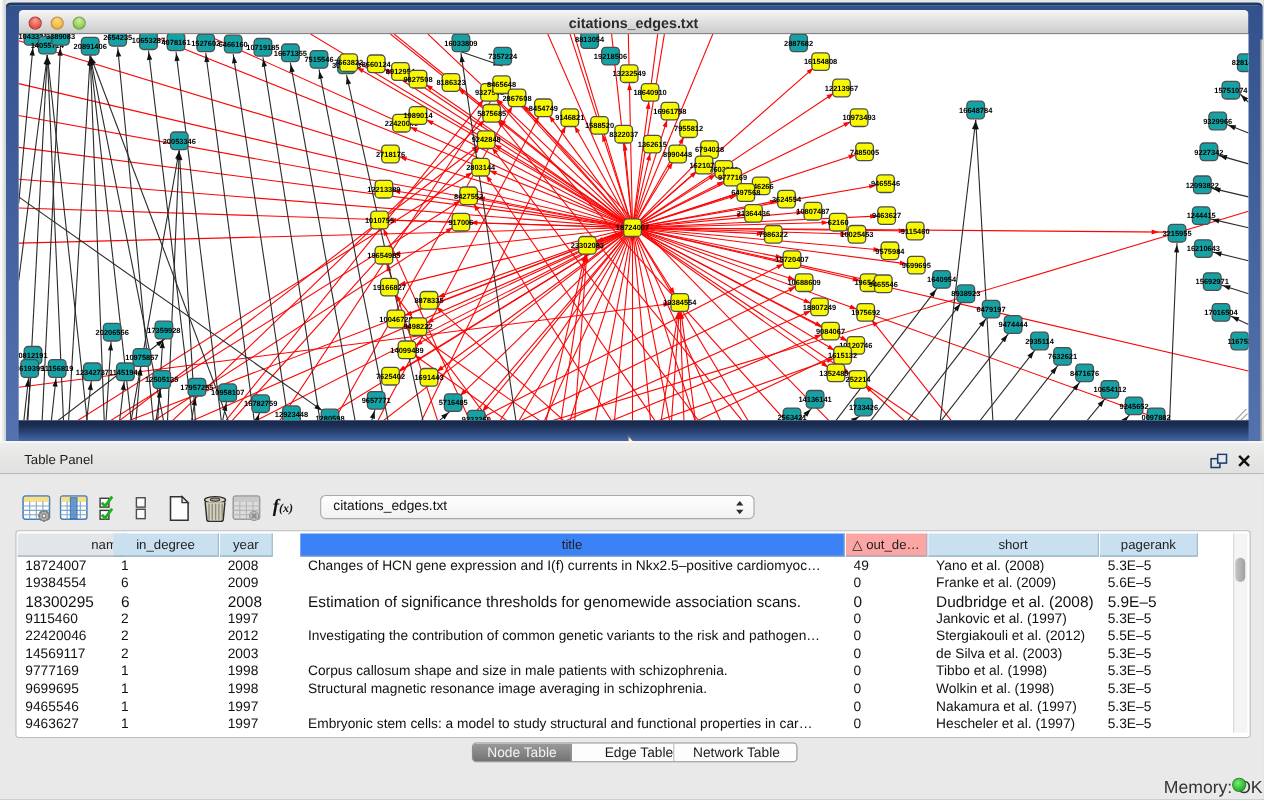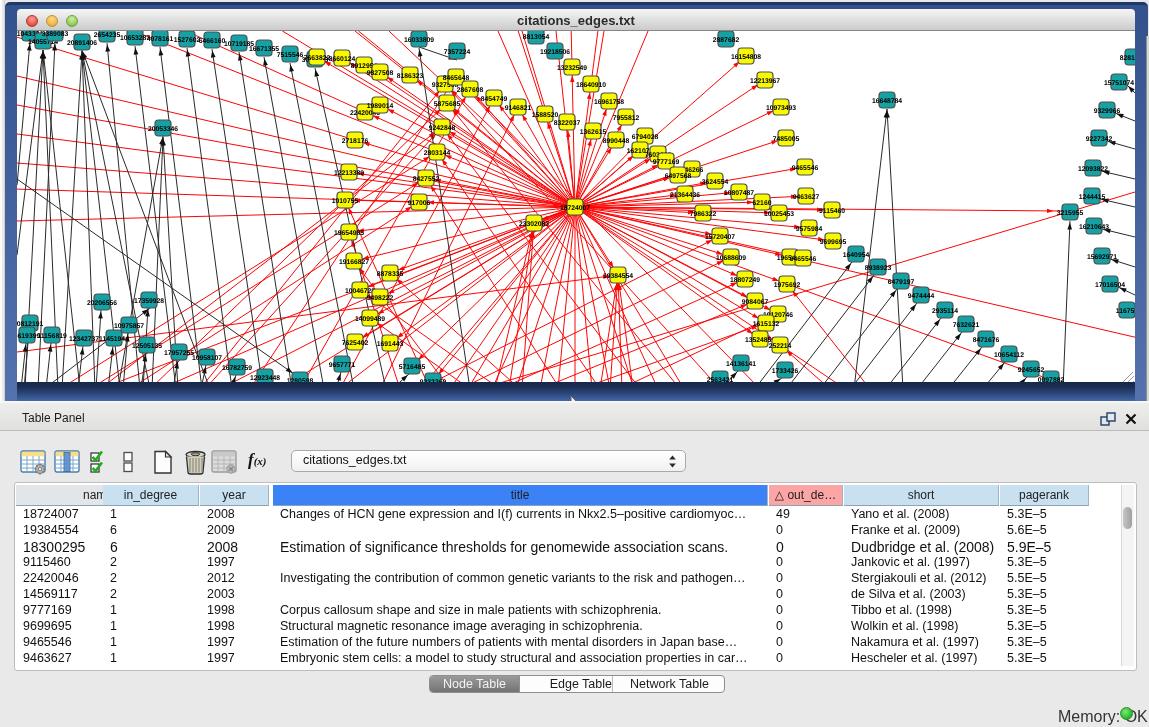--- a/index.html
+++ b/index.html
@@ -782,21 +782,21 @@
 <div style="position:absolute;left:291px;top:450px;width:395px;height:22px;background:linear-gradient(#fff,#f1f1f1);border:1px solid #a9a9a9;border-radius:5px"></div>
 <div style="position:absolute;left:303px;top:453px;font-size:12.5px;color:#111">citations_edges.txt</div>
 <svg width="9" height="13" viewBox="0 0 9 13" style="position:absolute;left:668px;top:455px">
     <path d="M4.5 0.5 L7.8 4.5 L1.2 4.5 Z" fill="#2b2b2b"></path>
     <path d="M4.5 12.5 L7.8 8.5 L1.2 8.5 Z" fill="#2b2b2b"></path>
   </svg>
 
 <div style="position:absolute;left:14px;top:482px;width:1123px;height:189px;background:#fff;border:1px solid #bdbdbd;border-radius:3px"></div>
 <div style="position:absolute;left:16px;top:485px;width:98px;height:21px;background:#e3e6e8;border-right:1px solid #9fb6c6;border-bottom:1px solid #8aa4b6;font-size:12px;color:#222;text-align:right;line-height:21px">name</div>
 <div style="position:absolute;left:103px;top:485px;width:96px;height:21px;background:#c9e0f0;border-right:1px solid #9fb6c6;border-bottom:1px solid #8aa4b6;font-size:12px;color:#222;text-align:center;line-height:21px">in_degree</div>
-<div style="position:absolute;left:200px;top:485px;width:69px;height:21px;background:#c9e0f0;border-right:1px solid #9fb6c6;border-bottom:1px solid #8aa4b6;font-size:12px;color:#222;text-align:center;line-height:21px">year</div>
+<div style="position:absolute;left:200px;top:485px;width:48px;height:21px;background:#c9e0f0;border-right:1px solid #9fb6c6;border-bottom:1px solid #8aa4b6;font-size:12px;color:#222;text-align:center;line-height:21px">year</div>
 <div style="position:absolute;left:273px;top:485px;width:495px;height:21px;background:#3b82f6;border-right:1px solid #9fb6c6;border-bottom:1px solid #8aa4b6;font-size:12px;color:#222;text-align:center;line-height:21px">title</div>
 <div style="position:absolute;left:769px;top:485px;width:74px;height:21px;background:#fca5a5;border-right:1px solid #9fb6c6;border-bottom:1px solid #8aa4b6;font-size:12px;color:#222;text-align:center;line-height:21px">△ out_de…</div>
 <div style="position:absolute;left:844px;top:485px;width:155px;height:21px;background:#c9e0f0;border-right:1px solid #9fb6c6;border-bottom:1px solid #8aa4b6;font-size:12px;color:#222;text-align:center;line-height:21px">short</div>
 <div style="position:absolute;left:1000px;top:485px;width:89px;height:21px;background:#c9e0f0;border-right:1px solid #9fb6c6;border-bottom:1px solid #8aa4b6;font-size:12px;color:#222;text-align:center;line-height:21px">pagerank</div>
 <div style="position:absolute;left:0;top:507px;width:1105px;height:16px;font-size:12.5px;color:#111">
     <div style="position:absolute;left:23px;top:0;width:79px;height:16px;overflow:hidden;white-space:nowrap">18724007</div>
     <div style="position:absolute;left:110px;top:0;width:89px;height:16px;overflow:hidden;white-space:nowrap">1</div>
     <div style="position:absolute;left:207px;top:0;width:65px;height:16px;overflow:hidden;white-space:nowrap">2008</div>
     <div style="position:absolute;left:280px;top:0;width:488px;height:16px;overflow:hidden;white-space:nowrap">Changes of HCN gene expression and I(f) currents in Nkx2.5–positive cardiomyoc…</div>
     <div style="position:absolute;left:776px;top:0;width:67px;height:16px;overflow:hidden;white-space:nowrap">49</div>
@@ -860,30 +860,29 @@
     <div style="position:absolute;left:207px;top:0;width:65px;height:16px;overflow:hidden;white-space:nowrap">1998</div>
     <div style="position:absolute;left:280px;top:0;width:488px;height:16px;overflow:hidden;white-space:nowrap">Structural magnetic resonance image averaging in schizophrenia.</div>
     <div style="position:absolute;left:776px;top:0;width:67px;height:16px;overflow:hidden;white-space:nowrap">0</div>
     <div style="position:absolute;left:851px;top:0;width:148px;height:16px;overflow:hidden;white-space:nowrap">Wolkin et al. (1998)</div>
     <div style="position:absolute;left:1007px;top:0;width:82px;height:16px;overflow:hidden;white-space:nowrap">5.3E–5</div>
   </div>
 <div style="position:absolute;left:0;top:635px;width:1105px;height:16px;font-size:12.5px;color:#111">
     <div style="position:absolute;left:23px;top:0;width:79px;height:16px;overflow:hidden;white-space:nowrap">9465546</div>
     <div style="position:absolute;left:110px;top:0;width:89px;height:16px;overflow:hidden;white-space:nowrap">1</div>
     <div style="position:absolute;left:207px;top:0;width:65px;height:16px;overflow:hidden;white-space:nowrap">1997</div>
-    <div style="position:absolute;left:280px;top:0;width:488px;height:16px;overflow:hidden;white-space:nowrap">Estimation of the future numbers of patients with mental disorders in Japan base…</div>
     <div style="position:absolute;left:776px;top:0;width:67px;height:16px;overflow:hidden;white-space:nowrap">0</div>
     <div style="position:absolute;left:851px;top:0;width:148px;height:16px;overflow:hidden;white-space:nowrap">Nakamura et al. (1997)</div>
     <div style="position:absolute;left:1007px;top:0;width:82px;height:16px;overflow:hidden;white-space:nowrap">5.3E–5</div>
   </div>
 <div style="position:absolute;left:0;top:651px;width:1105px;height:16px;font-size:12.5px;color:#111">
     <div style="position:absolute;left:23px;top:0;width:79px;height:16px;overflow:hidden;white-space:nowrap">9463627</div>
     <div style="position:absolute;left:110px;top:0;width:89px;height:16px;overflow:hidden;white-space:nowrap">1</div>
     <div style="position:absolute;left:207px;top:0;width:65px;height:16px;overflow:hidden;white-space:nowrap">1997</div>
-    <div style="position:absolute;left:280px;top:0;width:488px;height:16px;overflow:hidden;white-space:nowrap">Embryonic stem cells: a model to study structural and association properties in car…</div>
+    <div style="position:absolute;left:280px;top:0;width:488px;height:16px;overflow:hidden;white-space:nowrap">Embryonic stem cells: a model to study structural and functional properties in car…</div>
     <div style="position:absolute;left:776px;top:0;width:67px;height:16px;overflow:hidden;white-space:nowrap">0</div>
     <div style="position:absolute;left:851px;top:0;width:148px;height:16px;overflow:hidden;white-space:nowrap">Hescheler et al. (1997)</div>
     <div style="position:absolute;left:1007px;top:0;width:82px;height:16px;overflow:hidden;white-space:nowrap">5.3E–5</div>
   </div>
 
 <div style="position:absolute;left:1121px;top:485px;width:13px;height:181px;background:#f4f4f4;border-left:1px solid #d9d9d9"></div>
 <div style="position:absolute;left:1123px;top:507px;width:9px;height:22px;background:linear-gradient(90deg,#c6c6c6,#9f9f9f);border-radius:5px"></div>
 
 <div style="position:absolute;left:429px;top:675px;width:296px;height:18px;background:#fdfdfd;border:1px solid #8f8f8f;border-radius:4px;overflow:hidden">
 <div style="position:absolute;left:0;top:0;width:90px;height:18px;background:linear-gradient(#9a9a9a,#6e6e6e);color:#f3f3f3;font-size:12.5px;text-align:center;line-height:17px;border-right:1px solid #8f8f8f">Node Table</div>

